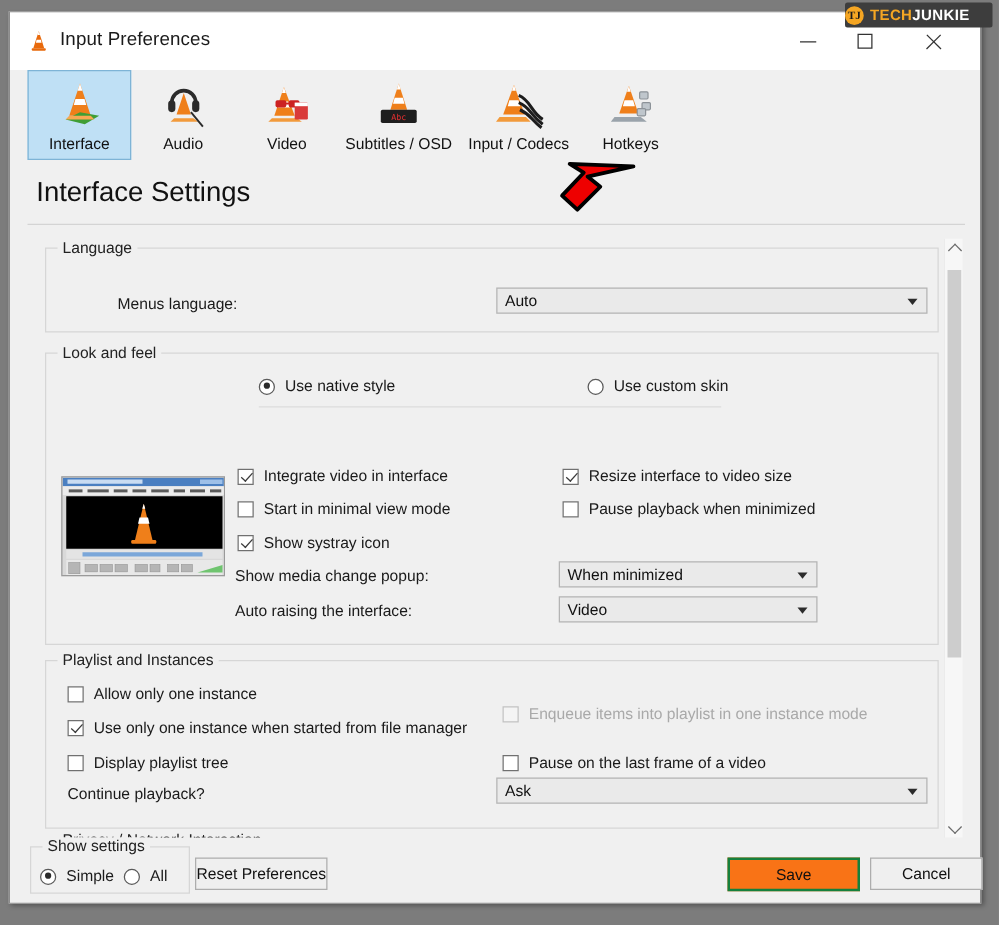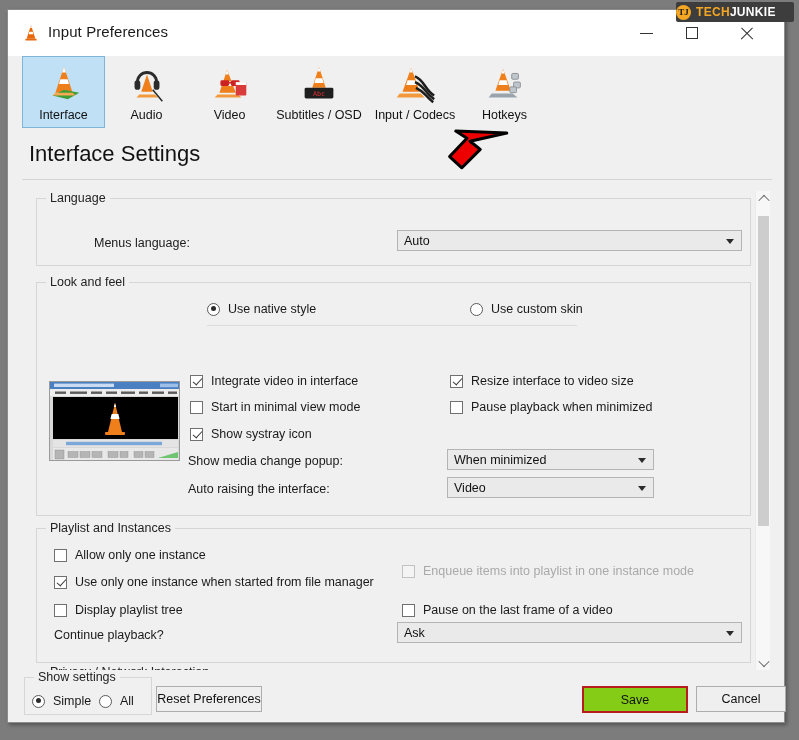--- a/index.html
+++ b/index.html
@@ -290,22 +290,22 @@
   }
   .btn {
     position: absolute;
     background: #efefef;
     border: 1px solid #adadad;
     box-sizing: border-box;
     font-size: 12.5px; color: #111;
     display: flex; align-items: center; justify-content: center;
   }
   .btn.primary {
-    border: 2px solid #b91c1c;
-    background: #84cc16;
+    border: 2px solid #15803d;
+    background: #f97316;
   }
   .btn-reset { left: 148px; top: 16px; width: 106px; height: 26px; }
   .btn-save  { left: 574px; top: 16px; width: 106px; height: 27px; }
   .btn-cancel{ left: 688px; top: 16px; width: 90px;  height: 26px; }
 
   
   .arrow-anno {
     position: absolute;
     left: 419px; top: 125px;
     width: 96px; height: 56px;

